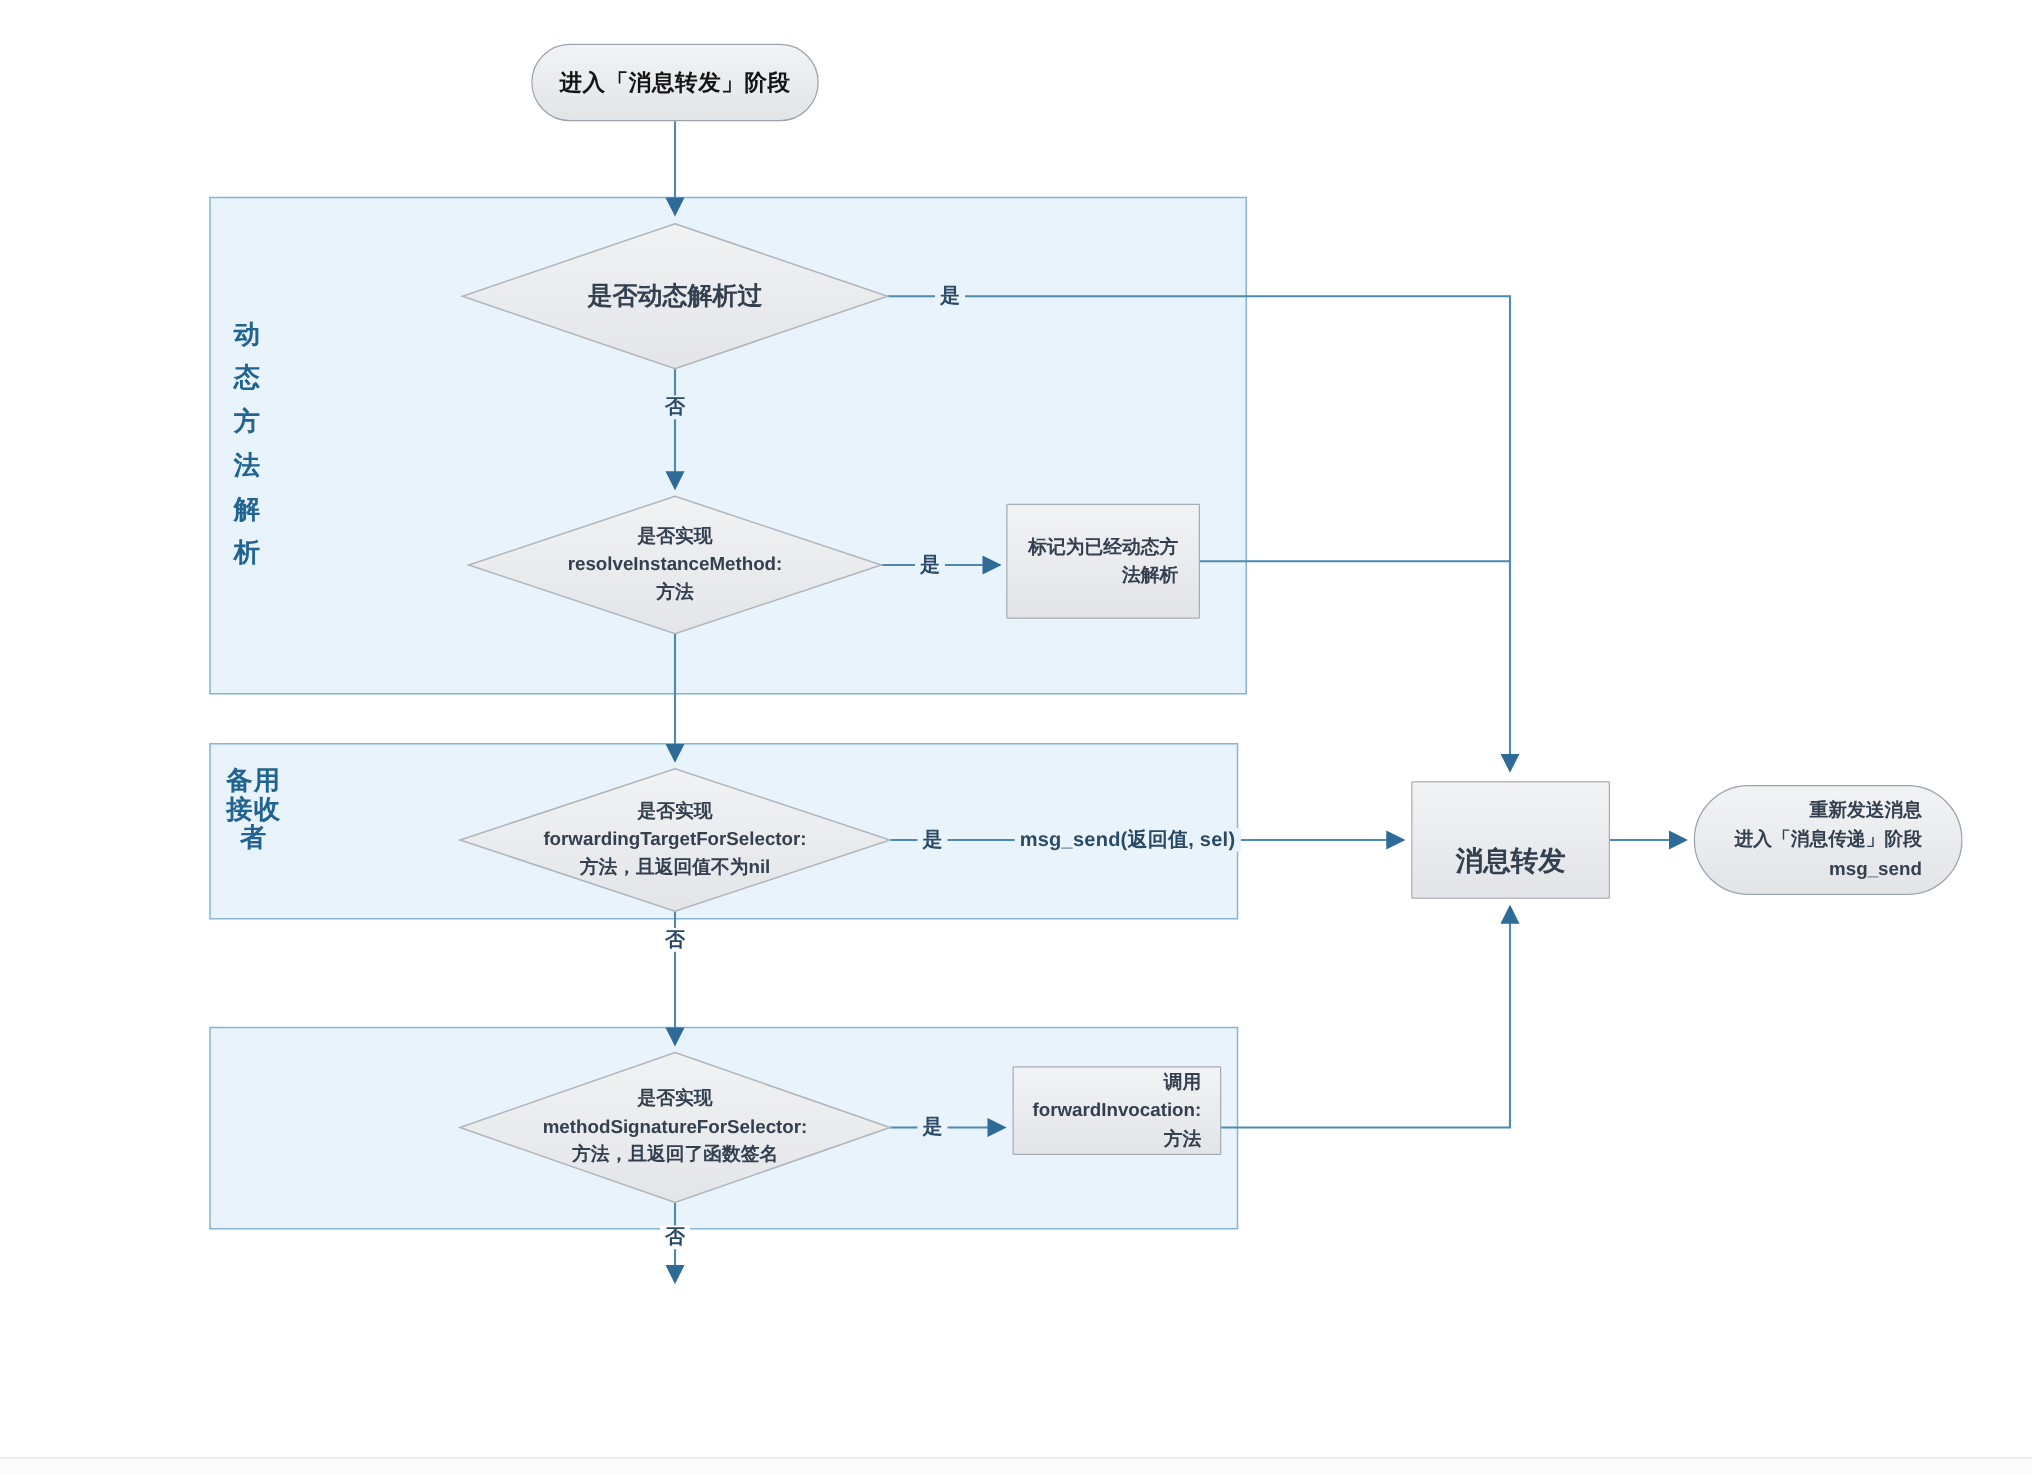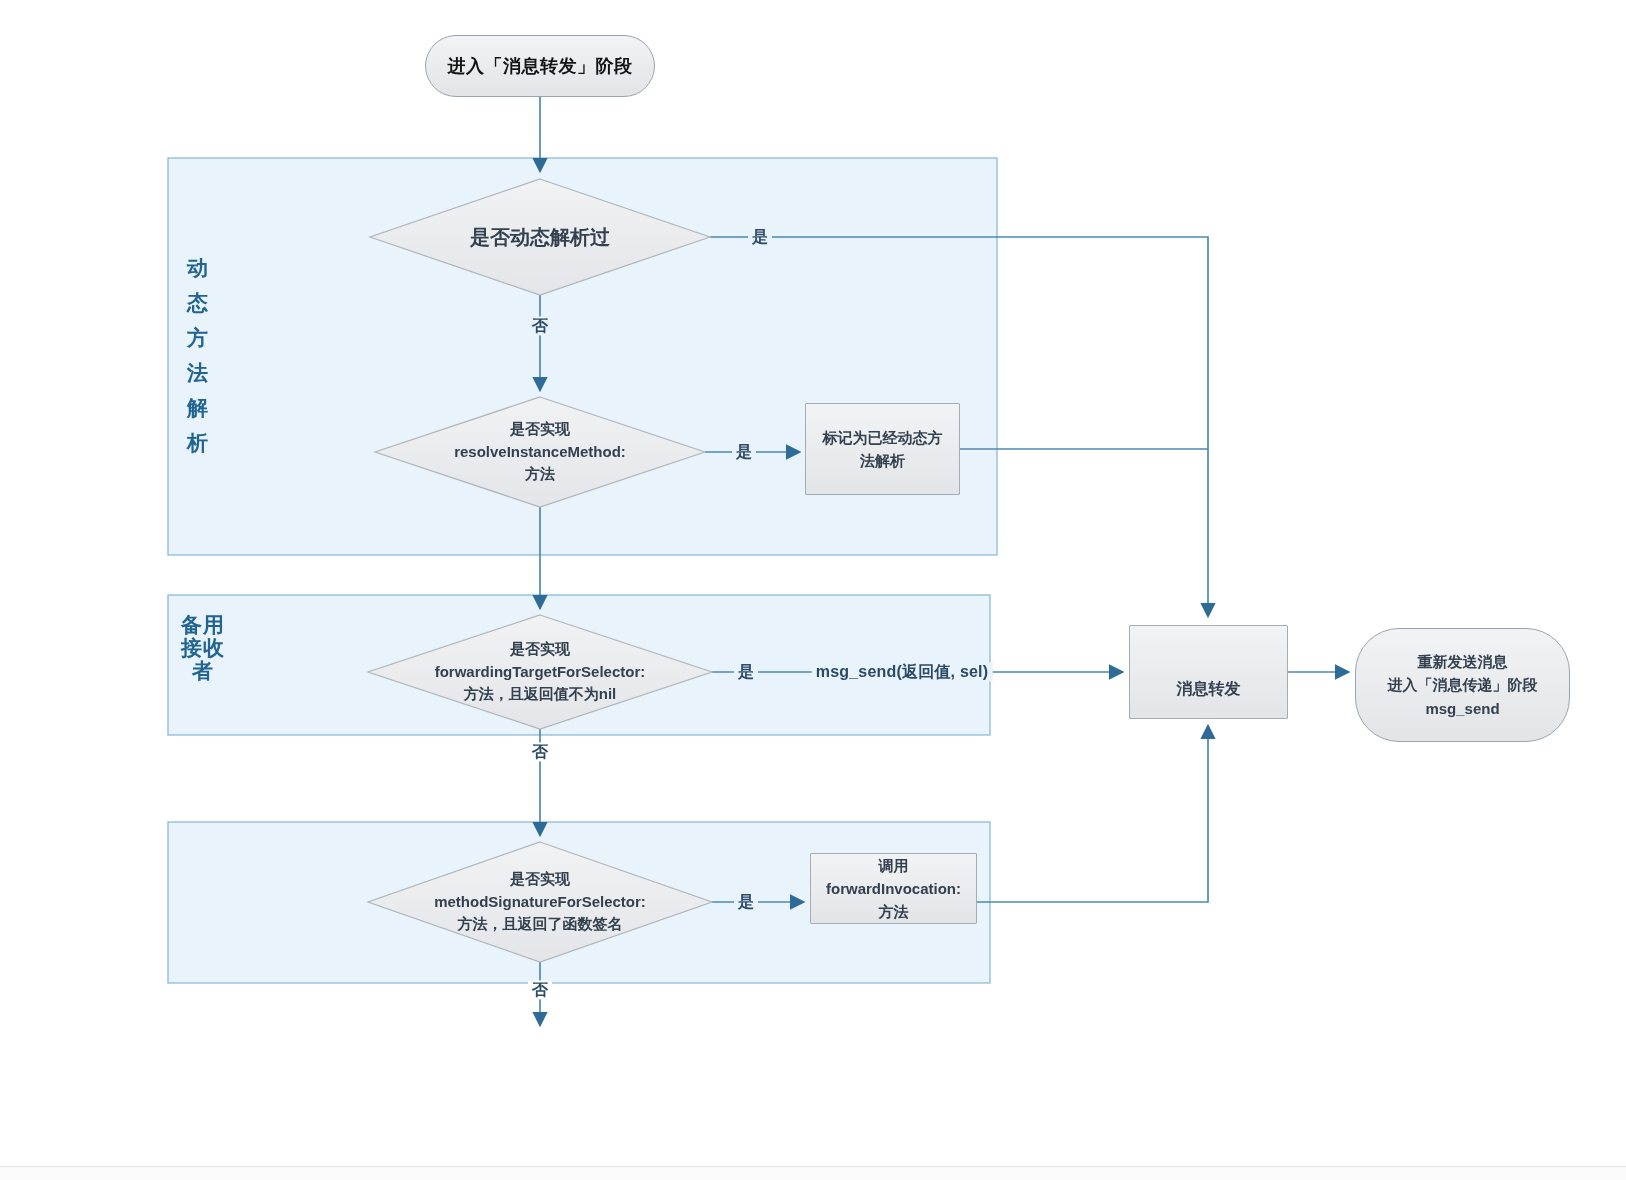--- a/index.html
+++ b/index.html
@@ -1,34 +1,34 @@
 <!DOCTYPE html>
 <html><head>
 <meta charset="utf-8">
 <style>
   html,body{margin:0;padding:0;background:#ffffff;}
   body{font-family:"Liberation Sans","DejaVu Sans",sans-serif;}
   #stage{position:relative;width:1626px;height:1180px;background:#ffffff;overflow:hidden;}
   #stage svg{position:absolute;left:0;top:0;z-index:1;}
   .node{position:absolute;z-index:2;display:flex;align-items:center;justify-content:center;
         background:linear-gradient(#f2f3f5,#e2e4e7);border:1px solid #a6acb4;
-        color:#33404f;text-align:center;white-space:pre-line;box-sizing:border-box;}
+        color:#33404f;text-align:right;white-space:pre-line;box-sizing:border-box;}
   .pill{border-radius:40px;border:1px solid #9aa4af;}
   .rect{border-radius:1px;border:1px solid #a6acb4;}
 
   .node-text{position:absolute;z-index:3;transform:translate(-50%,-50%);
              color:#33404f;font-size:15px;font-weight:600;line-height:1.5;
              text-align:center;white-space:pre-line;}
   .d1-size{font-size:20px;}
 
   .start-text{font-size:18px;font-weight:700;color:#141414;letter-spacing:.5px;}
   .crash-text{font-size:17px;font-weight:700;color:#2f3b49;}
   .resend-text{font-size:15px;font-weight:600;color:#33404f;line-height:1.55;}
   .mark-text,.invoke-text,.fwd-text{font-size:15px;font-weight:600;line-height:1.55;}
-  .fwd-text{font-size:16px;margin-top:34px;}
+  .fwd-text{font-size:22px;margin-top:34px;}
 
   .edge-label{position:absolute;z-index:3;transform:translate(-50%,-50%);
               font-size:16px;font-weight:700;color:#2b4a66;padding:0 4px;line-height:1.2;}
   .on-region{background:#e8f3fb;}
   .on-white{background:#ffffff;}
   .msg-label{font-weight:600;letter-spacing:.2px;}
 
   .region-label{position:absolute;z-index:3;color:#20648f;font-size:21px;font-weight:600;
                 line-height:35px;text-align:center;white-space:pre-line;letter-spacing:1px;}
 
@@ -86,21 +86,21 @@
 
   <div class="node rect" style="left:805px;top:403px;width:155px;height:92px;">
     <span class="mark-text">标记为已经动态方
 法解析</span>
   </div>
 
   <div class="node rect" style="left:1129px;top:625px;width:159px;height:94px;">
     <span class="fwd-text">消息转发</span>
   </div>
 
-  <div class="node pill" style="left:1355px;top:628px;width:215px;height:114px;border-radius:44px;">
+  <div class="node pill" style="left:1355px;top:628px;width:215px;height:88px;border-radius:44px;">
     <span class="resend-text">重新发送消息
 进入「消息传递」阶段
 msg_send</span>
   </div>
 
   <div class="node rect" style="left:810px;top:853px;width:167px;height:71px;">
     <span class="invoke-text">调用
 forwardInvocation:
 方法</span>
   </div>

